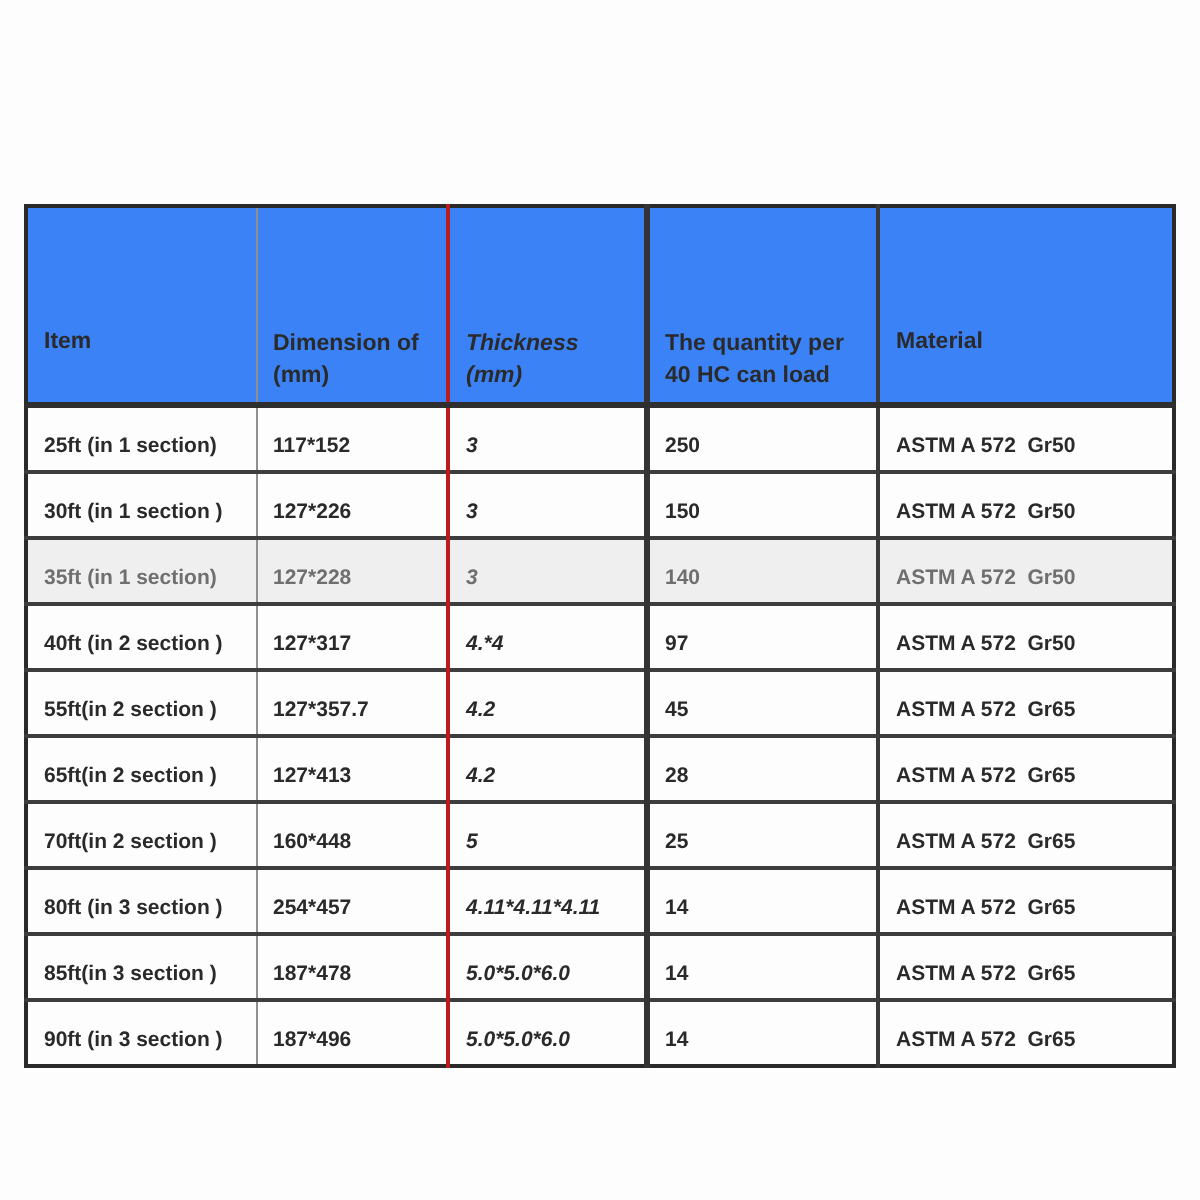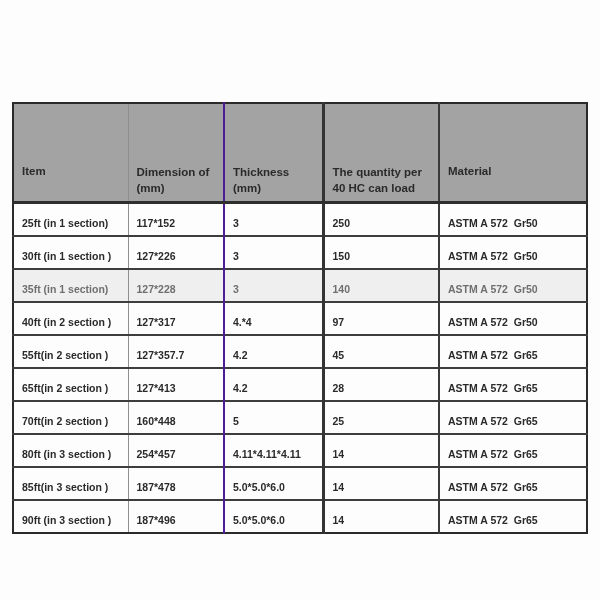--- a/index.html
+++ b/index.html
@@ -17,21 +17,21 @@
     top: 102px;
     width: 574px;
     border-collapse: collapse;
     table-layout: fixed;
     border: 2px solid #2a2a2a;
     font-family: "Liberation Sans", sans-serif;
     font-weight: bold;
     color: #2a2a2a;
   }
   th {
-    background: #a3a3a3;
+    background: #3b82f6;
     font-size: 11.5px;
     text-align: left;
     vertical-align: bottom;
     height: 75px;
     padding: 0 5px 5px 8px;
     white-space: pre-line;
     line-height: 1.4;
     border-bottom: 3px solid #2e2e2e;
     font-weight: bold;
   }
@@ -41,21 +41,21 @@
     height: 26px;
     vertical-align: bottom;
     padding: 0 4px 5px 8px;
     white-space: pre-wrap;
     line-height: 1.2;
     background: #fdfdfd;
     border-top: 2px solid #3d3d3d;
   }
   
   .c2 { border-left: 1px solid #8f8f8f; }
-  .c3 { border-left: 2px solid #4c1d95; }
+  .c3 { border-left: 2px solid #b91c1c; font-style: italic; }
   .c4 { border-left: 3px solid #343434; }
   .c5 { border-left: 2px solid #3a3a3a; }
   
   tr.muted td { color: #6f6f6f; background: #efefef; }
 </style>
 </head>
 <body>
 
 <div class="canvas">
   <table class="spec">

